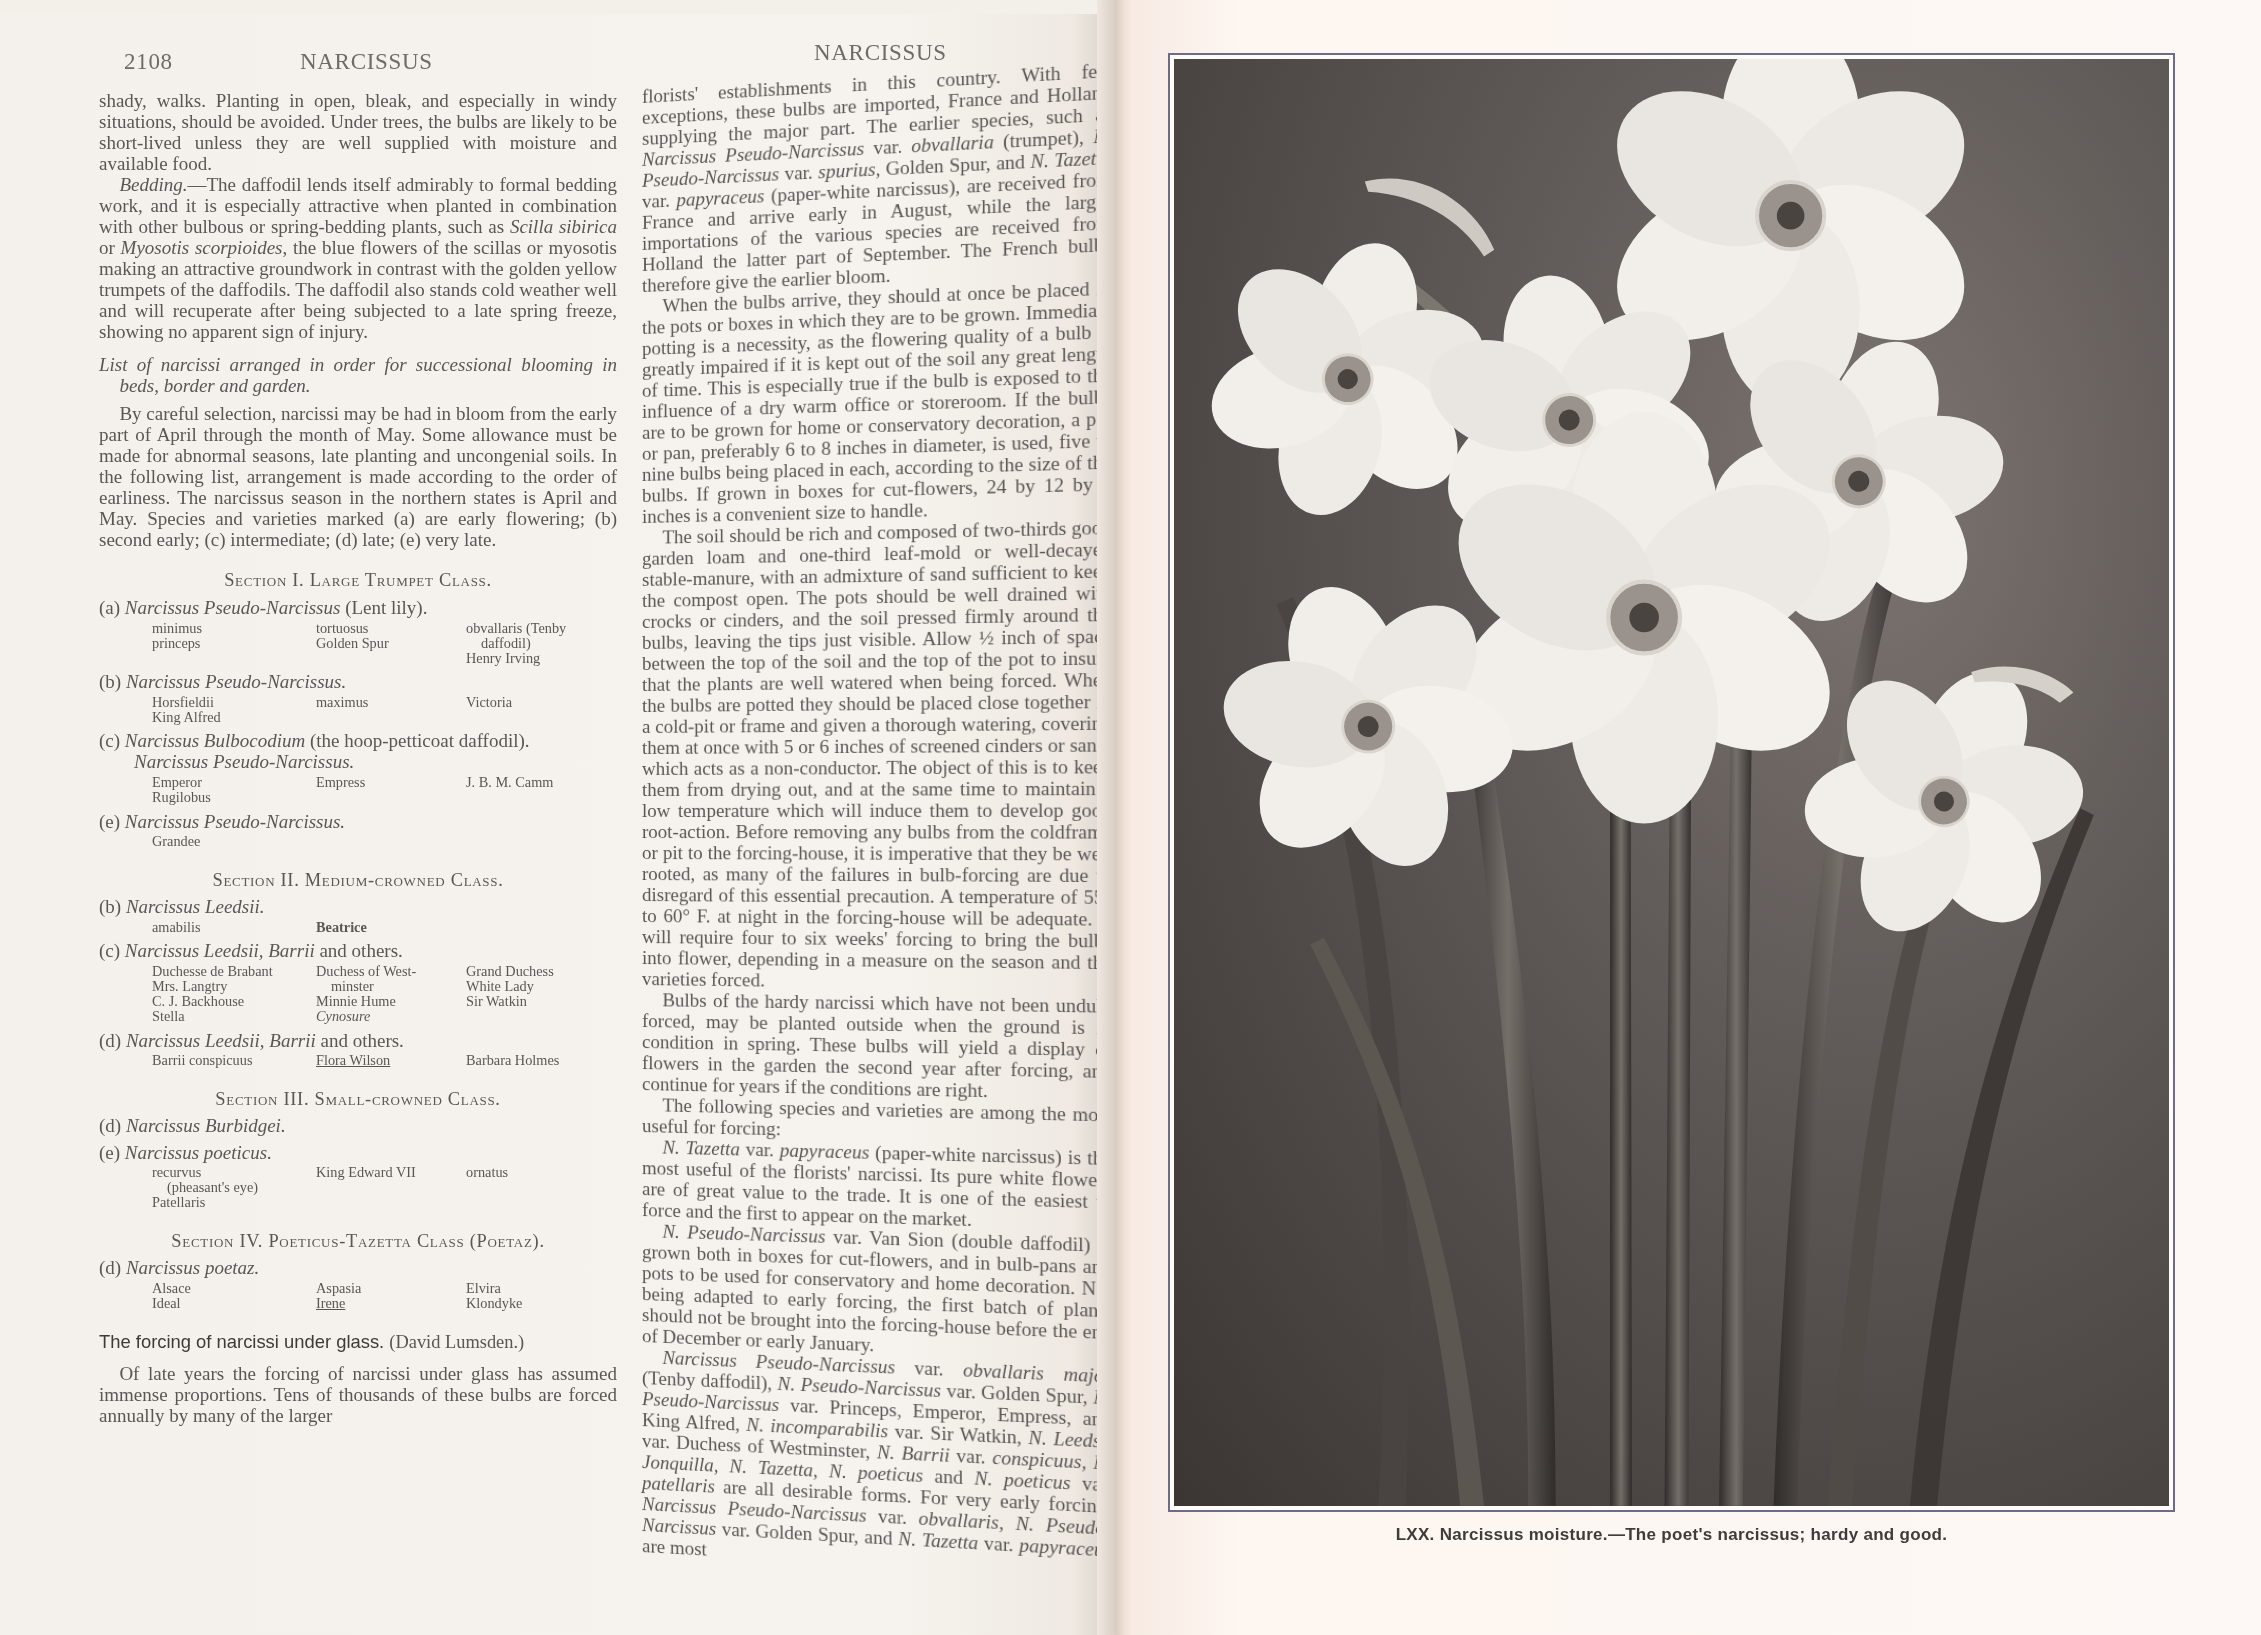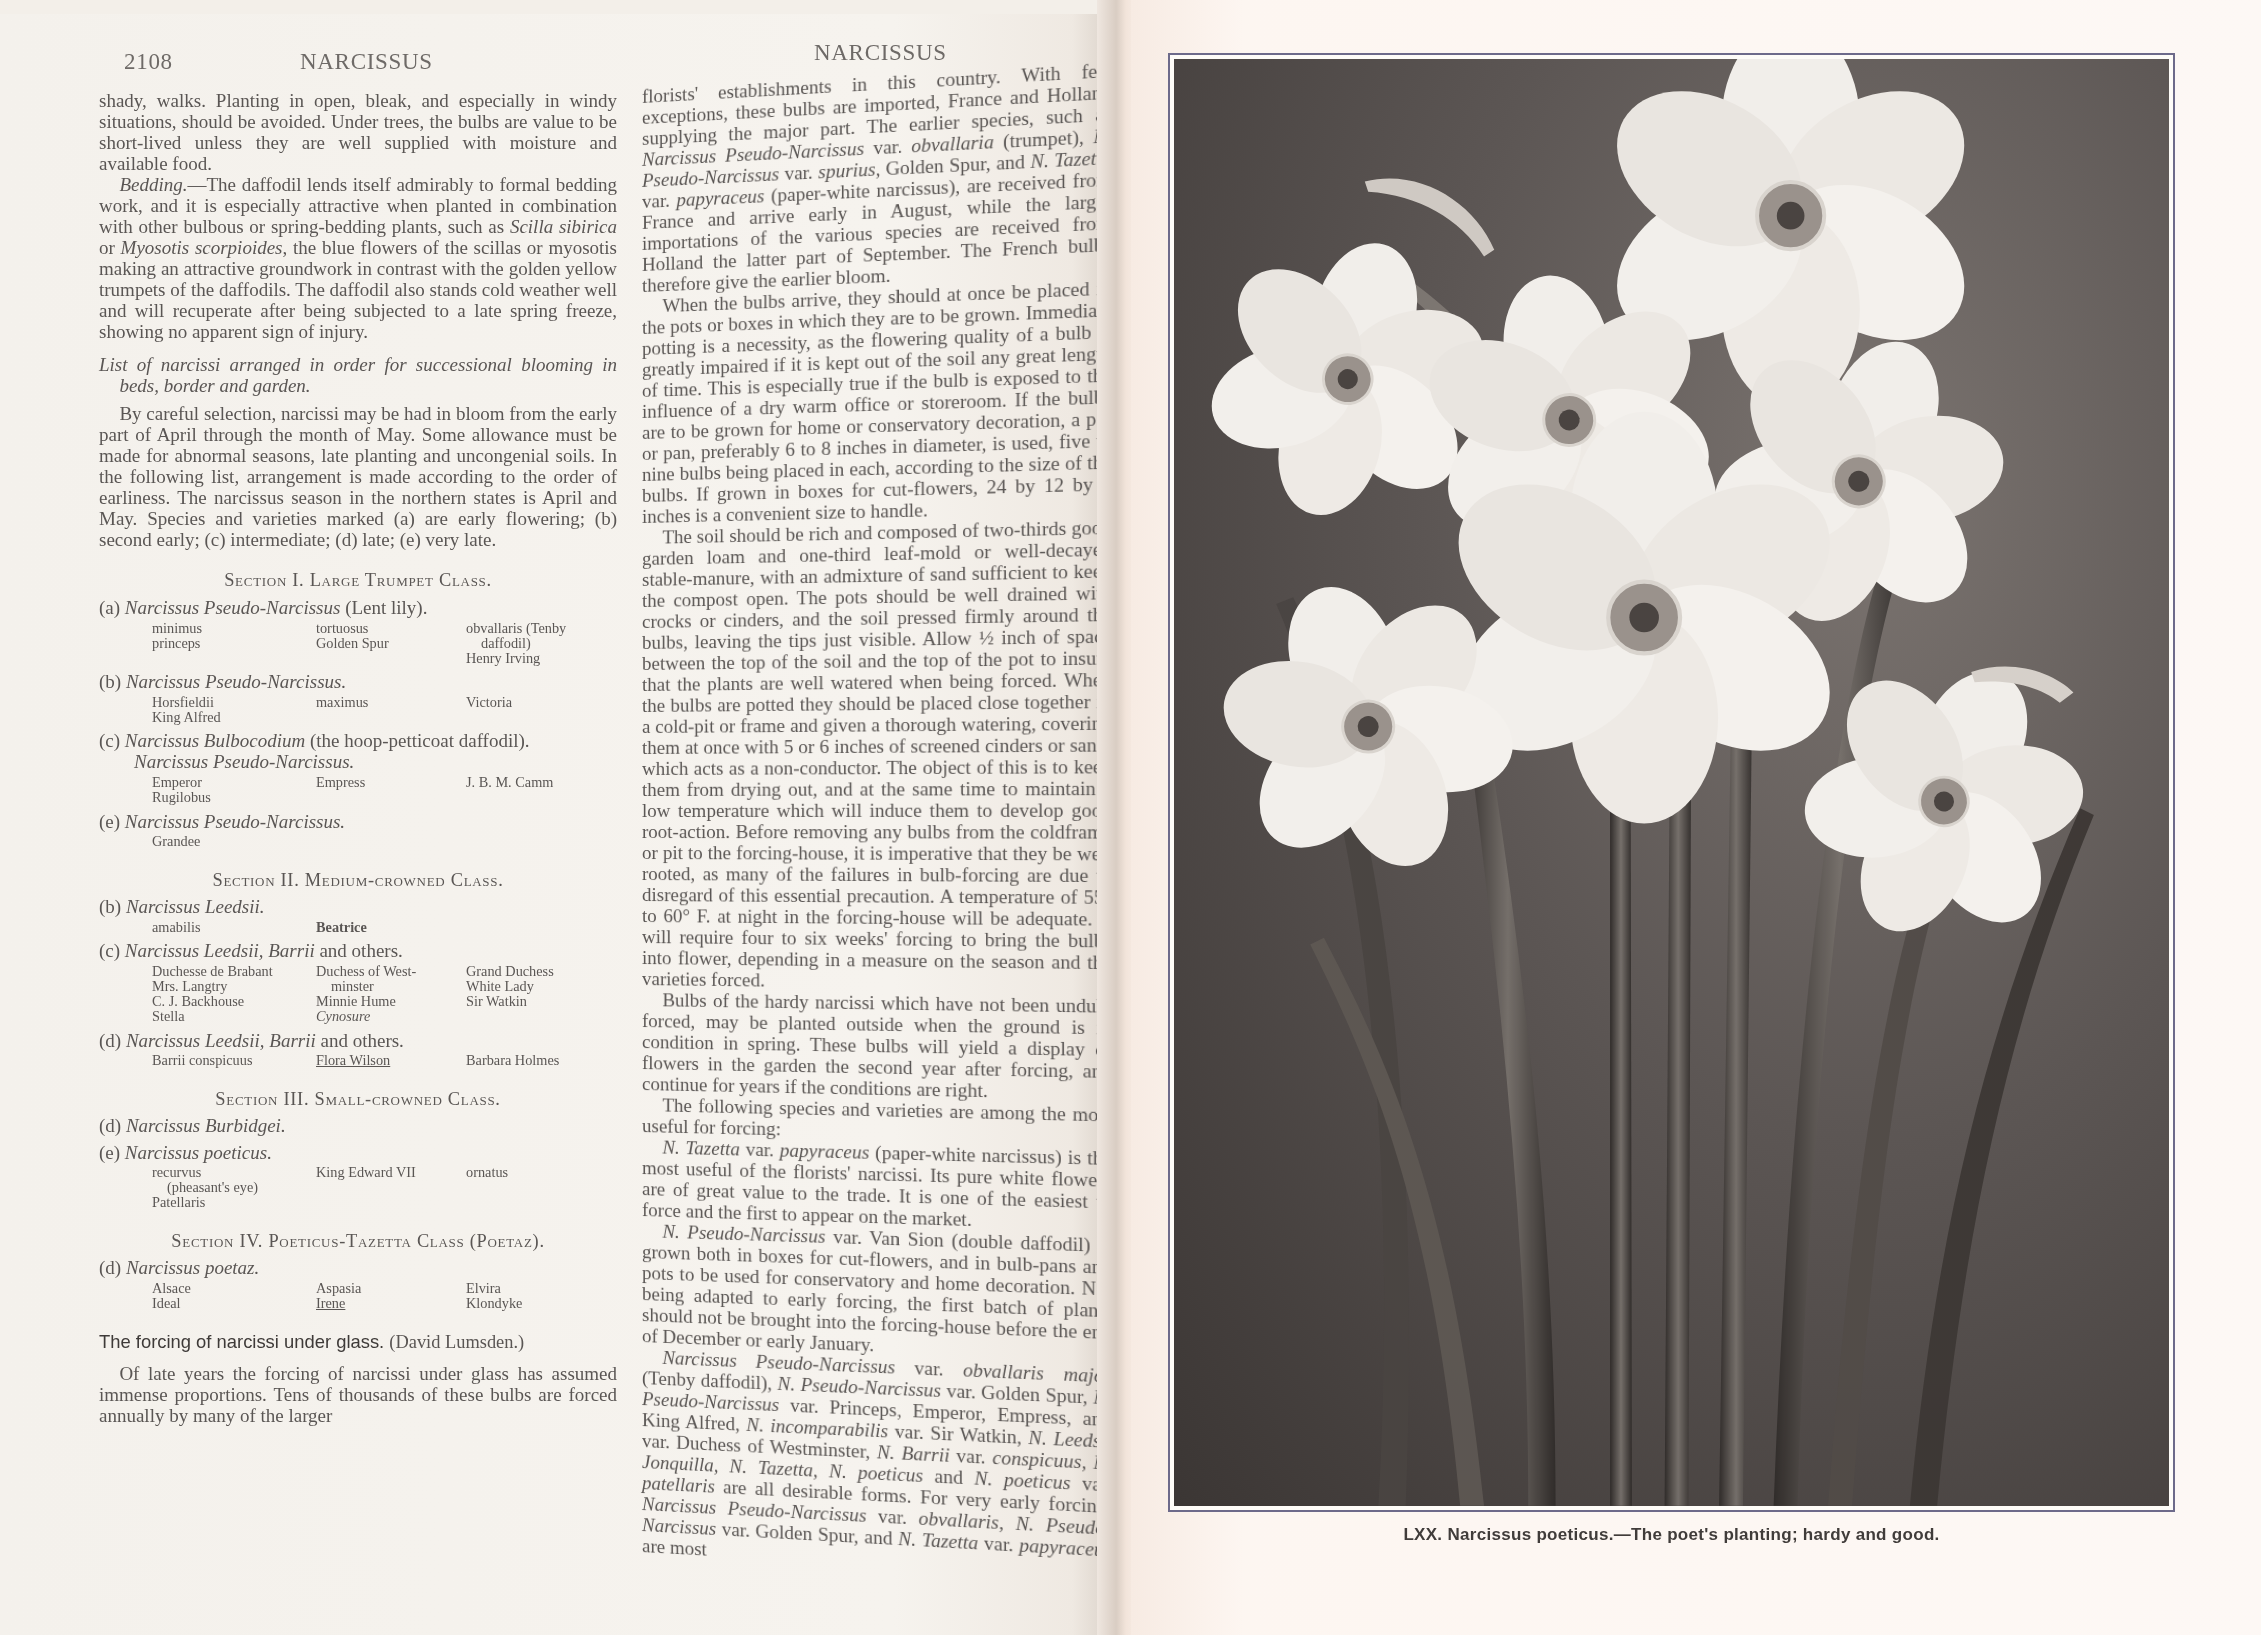--- a/index.html
+++ b/index.html
@@ -58,21 +58,21 @@
 </style>
 </head>
 <body>
 
 <div class="left-page">
   <div class="run-head page-num">2108</div>
   <div class="run-head head-left">NARCISSUS</div>
   <div class="run-head head-center">NARCISSUS</div>
 
   <div class="col col1">
-    <p class="noindent">shady, walks. Planting in open, bleak, and especially in windy situations, should be avoided. Under trees, the bulbs are value to be short-lived unless they are well supplied with moisture and available food.</p>
+    <p class="noindent">shady, walks. Planting in open, bleak, and especially in windy situations, should be avoided. Under trees, the bulbs are likely to be short-lived unless they are well supplied with moisture and available food.</p>
     <p><span class="it">Bedding.</span><span>—The daffodil lends itself admirably to formal bedding work, and it is especially attractive when planted in combination with other bulbous or spring-bedding plants, such as </span><span class="it">Scilla sibirica</span><span> or </span><span class="it">Myosotis scorpioides</span><span>, the blue flowers of the scillas or myosotis making an attractive groundwork in contrast with the golden yellow trumpets of the daffodils. The daffodil also stands cold weather well and will recuperate after being subjected to a late spring freeze, showing no apparent sign of injury.</span></p>
     <div class="list-title">List of narcissi arranged in order for successional blooming in beds, border and garden.</div>
     <p>By careful selection, narcissi may be had in bloom from the early part of April through the month of May. Some allowance must be made for abnormal seasons, late planting and uncongenial soils. In the following list, arrangement is made according to the order of earliness. The narcissus season in the northern states is April and May. Species and varieties marked (a) are early flowering; (b) second early; (c) intermediate; (d) late; (e) very late.</p>
     <div id="sections">
         <div class="sec-head">Section I. Large Trumpet Class.</div>
         <div class="grp">
           <div class="grp-head"><span>(a)</span><span> </span><span class="it">Narcissus Pseudo-Narcissus</span><span> (Lent lily).</span></div>
           <div class="vars">
             <div>
               <span style="display: block;">minimus</span>
@@ -279,14 +279,14 @@
       <use href="#flower" transform="translate(690 820) scale(1.55)"></use>
       <use href="#flower" transform="translate(285 980) scale(1.1) rotate(-20)"></use>
       <use href="#flower" transform="translate(1130 1090) scale(1.05) rotate(25)"></use>
 
       <path d="M280 180 C 360 160, 440 210, 470 280 L 455 290 C 420 235, 360 200, 285 195 Z" fill="#cfc9c3"></path>
       <path d="M1170 900 C 1230 880, 1290 900, 1320 930 L 1300 945 C 1270 920, 1220 910, 1175 915 Z" fill="#d6d0ca"></path>
     </svg>
   </div>
 </div>
 
-<div class="caption">LXX. Narcissus poeticus.—The poet's planting; hardy and good.</div>
+<div class="caption">LXX. Narcissus moisture.—The poet's narcissus; hardy and good.</div>
 
 
 </body></html>

